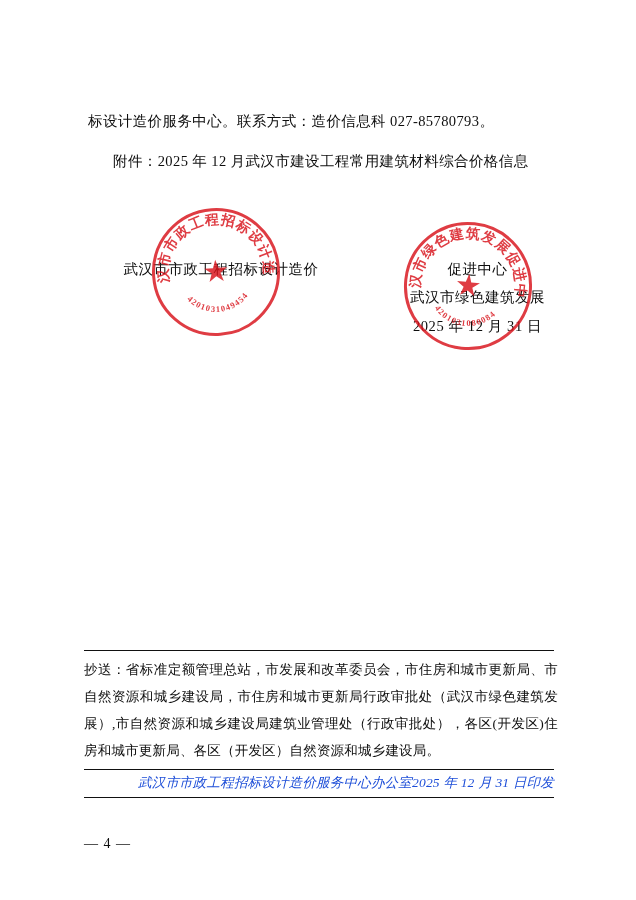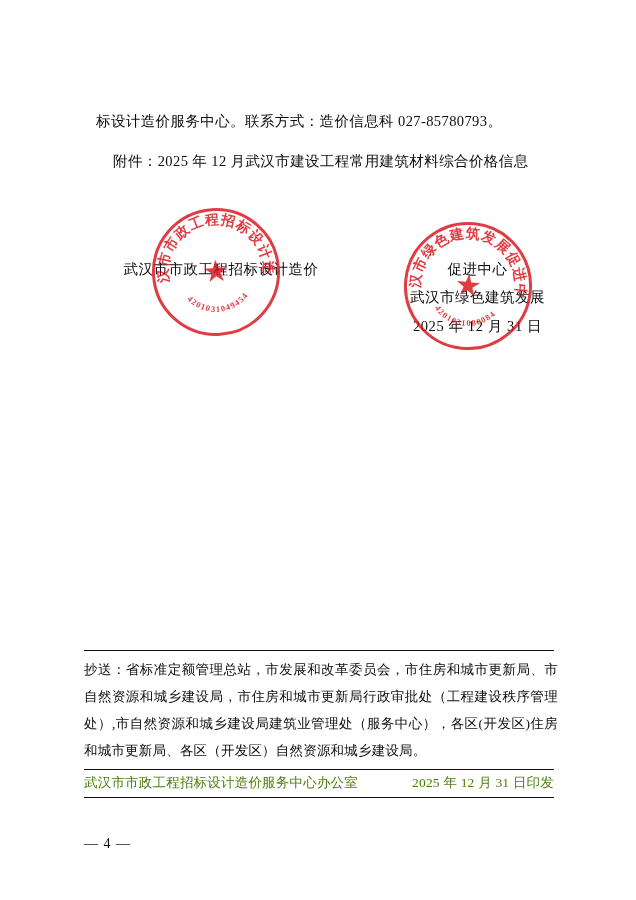--- a/index.html
+++ b/index.html
@@ -22,21 +22,21 @@
     height: 900px;
   }
   .body-text {
     position: absolute;
     font-size: 14.5px;
     line-height: 1.9;
     letter-spacing: 0.4px;
     color: #0d0d0d;
   }
   #line-contact {
-    left: 96px;
+    left: 88px;
     top: 108px;
     width: 470px;
   }
   #line-attachment {
     left: 84px;
     top: 148px;
     width: 480px;
     text-indent: 29px;
   }
   
@@ -143,22 +143,23 @@
     background: #111111;
   }
   #issuer-row {
     position: absolute;
     left: 84px;
     top: 774px;
     width: 474px;
     font-size: 13.5px;
     letter-spacing: 0.2px;
     display: flex;
-    justify-content: space-between;
-    color: #4d7c0f;
+    justify-content: flex-end;
+    color: #1d4ed8;
+    font-style: italic;
   }
   #issuer-name { white-space: nowrap; }
   #issuer-date { white-space: nowrap; padding-right: 4px; }
   #footer-rule-bottom {
     position: absolute;
     left: 84px;
     top: 797px;
     width: 470px;
     height: 1px;
     background: #111111;
@@ -222,21 +223,21 @@
         <text class="bottom-text">
           <textPath href="#arcRb" startOffset="50%" text-anchor="middle">4201031080084</textPath>
         </text>
       </svg>
       <div class="seal-star">★</div>
     </div>
   </div>
 
   <div id="footer-rule-top"></div>
 
-  <div id="dist-text">抄送：省标准定额管理总站，市发展和改革委员会，市住房和城市更新局、市自然资源和城乡建设局，市住房和城市更新局行政审批处（工程建设秩序管理处）,市自然资源和城乡建设局建筑业管理处（服务中心），各区(开发区)住房和城市更新局、各区（开发区）自然资源和城乡建设局。</div>
+  <div id="dist-text">抄送：省标准定额管理总站，市发展和改革委员会，市住房和城市更新局、市自然资源和城乡建设局，市住房和城市更新局行政审批处（武汉市绿色建筑发展）,市自然资源和城乡建设局建筑业管理处（行政审批处），各区(开发区)住房和城市更新局、各区（开发区）自然资源和城乡建设局。</div>
 
   <div id="footer-rule-mid"></div>
 
   <div id="issuer-row">
     <span id="issuer-name">武汉市市政工程招标设计造价服务中心办公室</span>
     <span id="issuer-date">2025 年 12 月 31 日印发</span>
   </div>
 
   <div id="footer-rule-bottom"></div>
 

